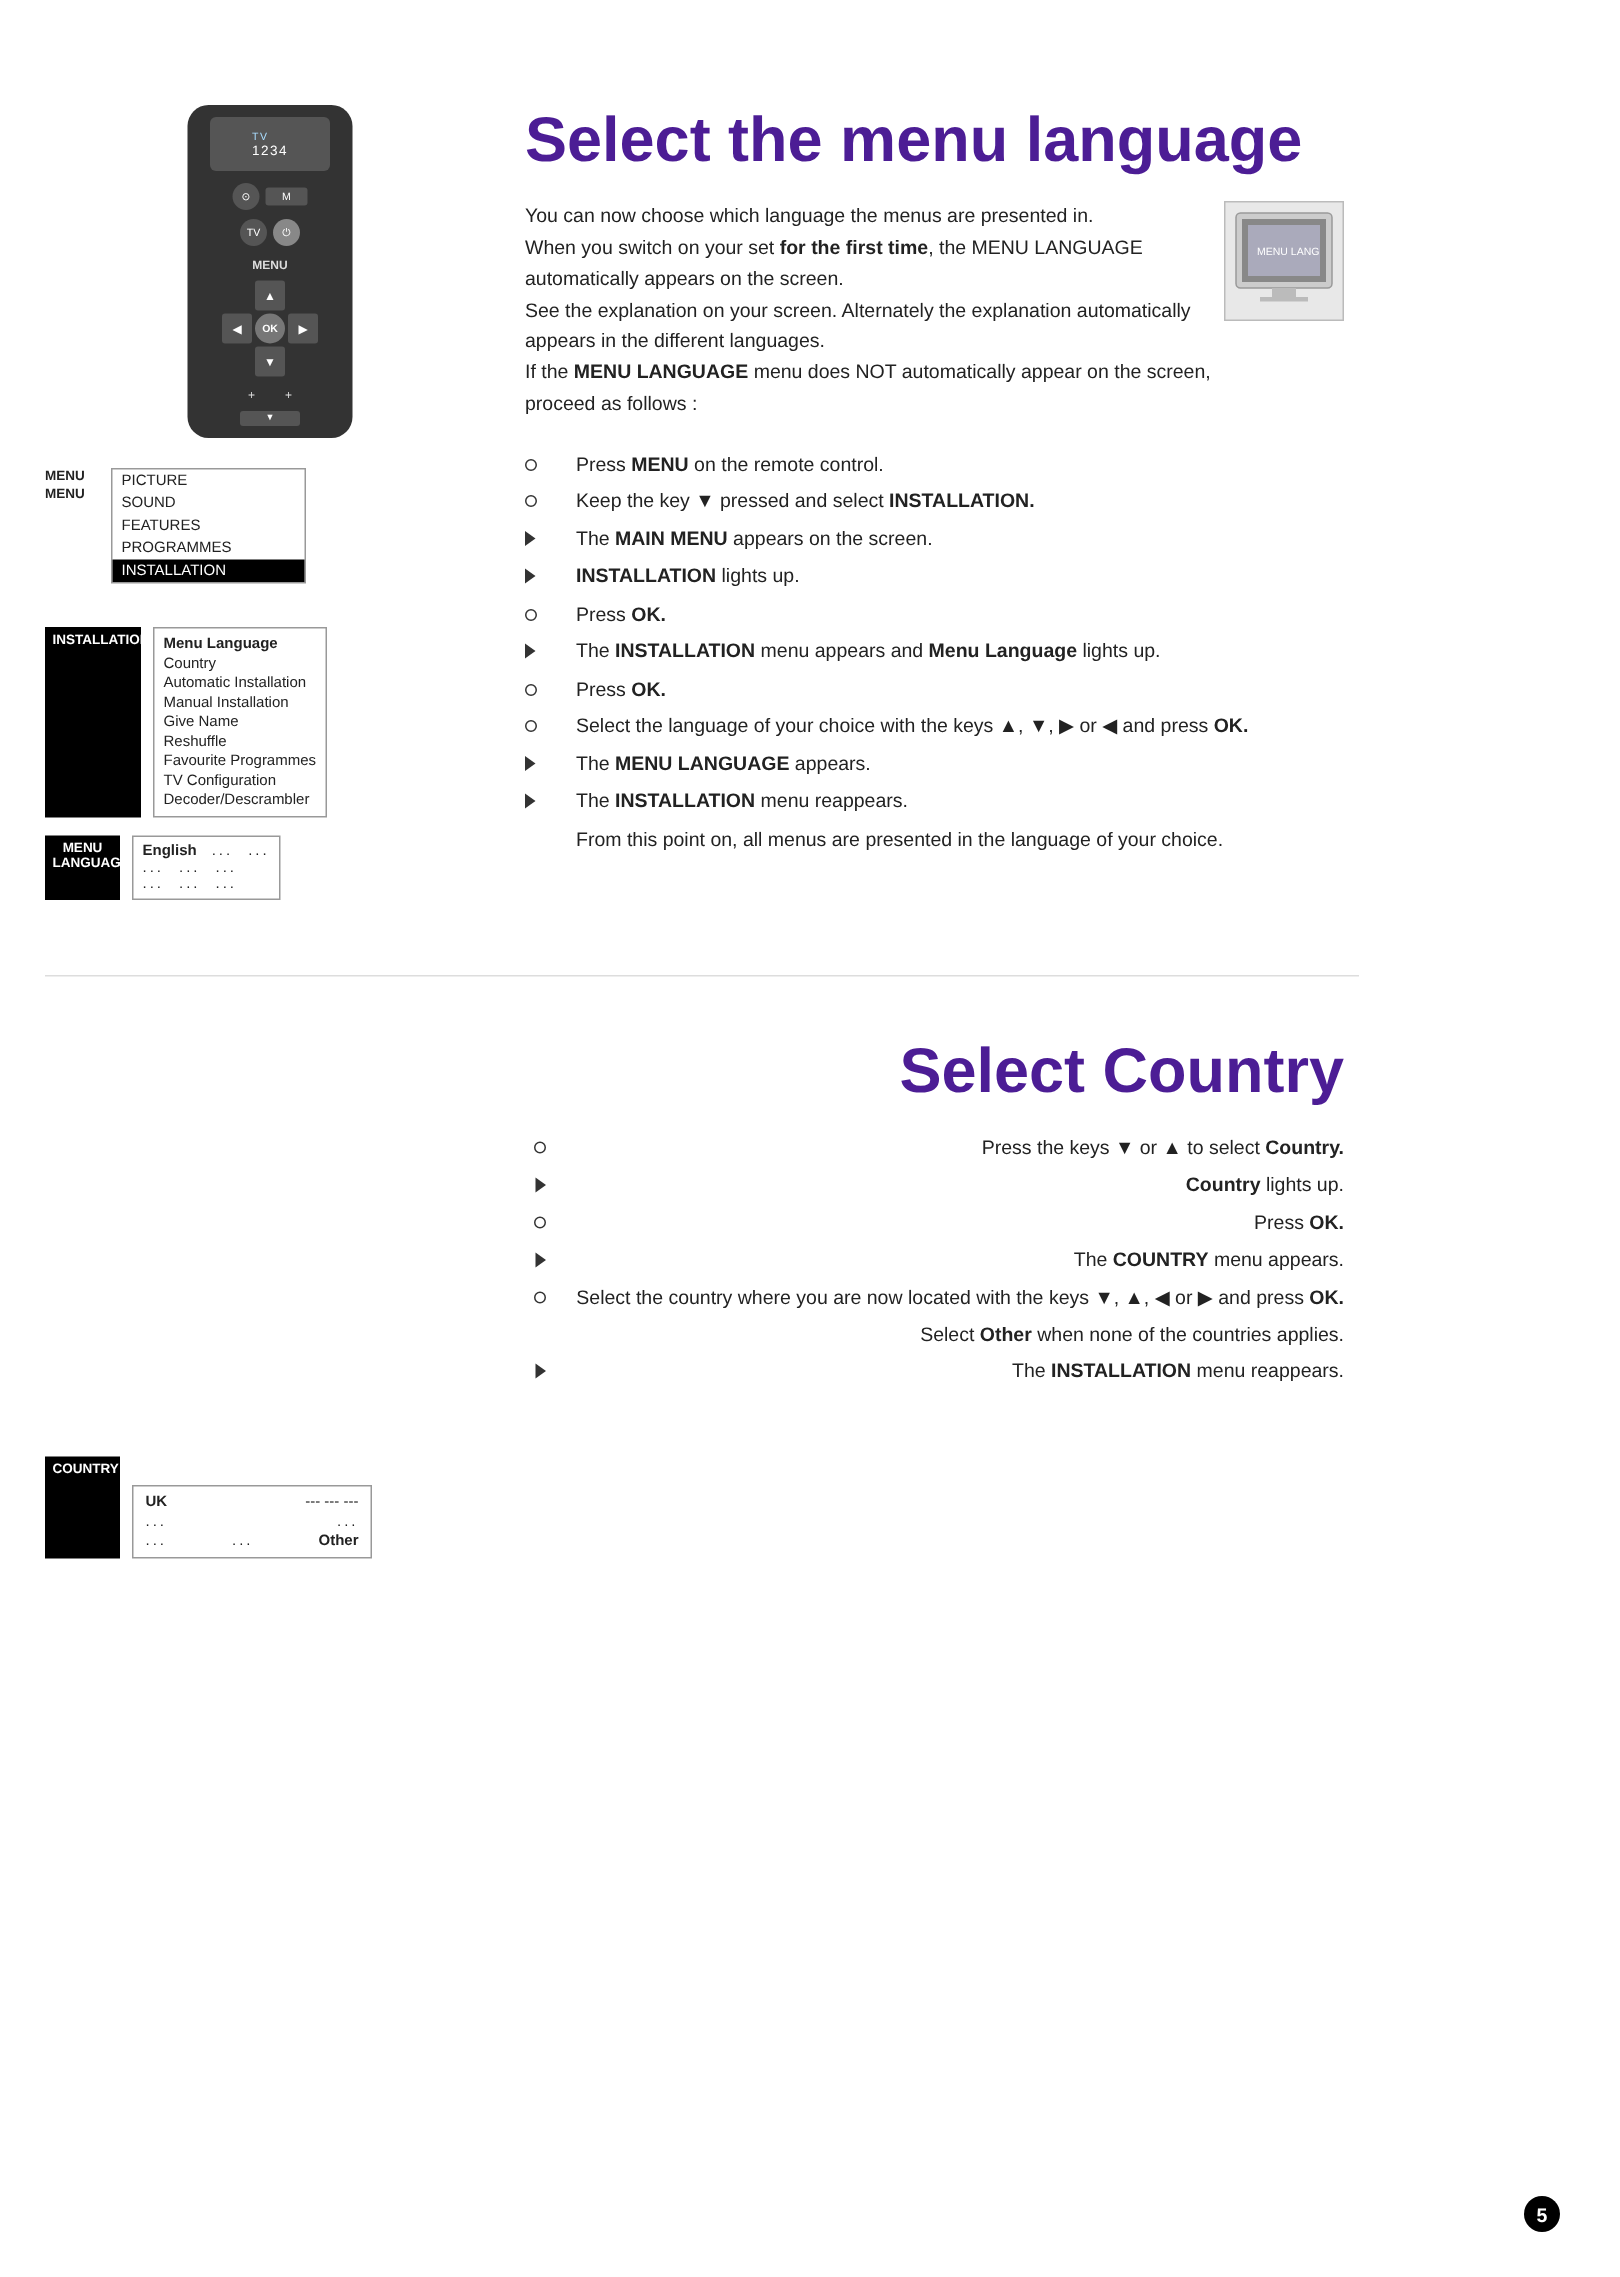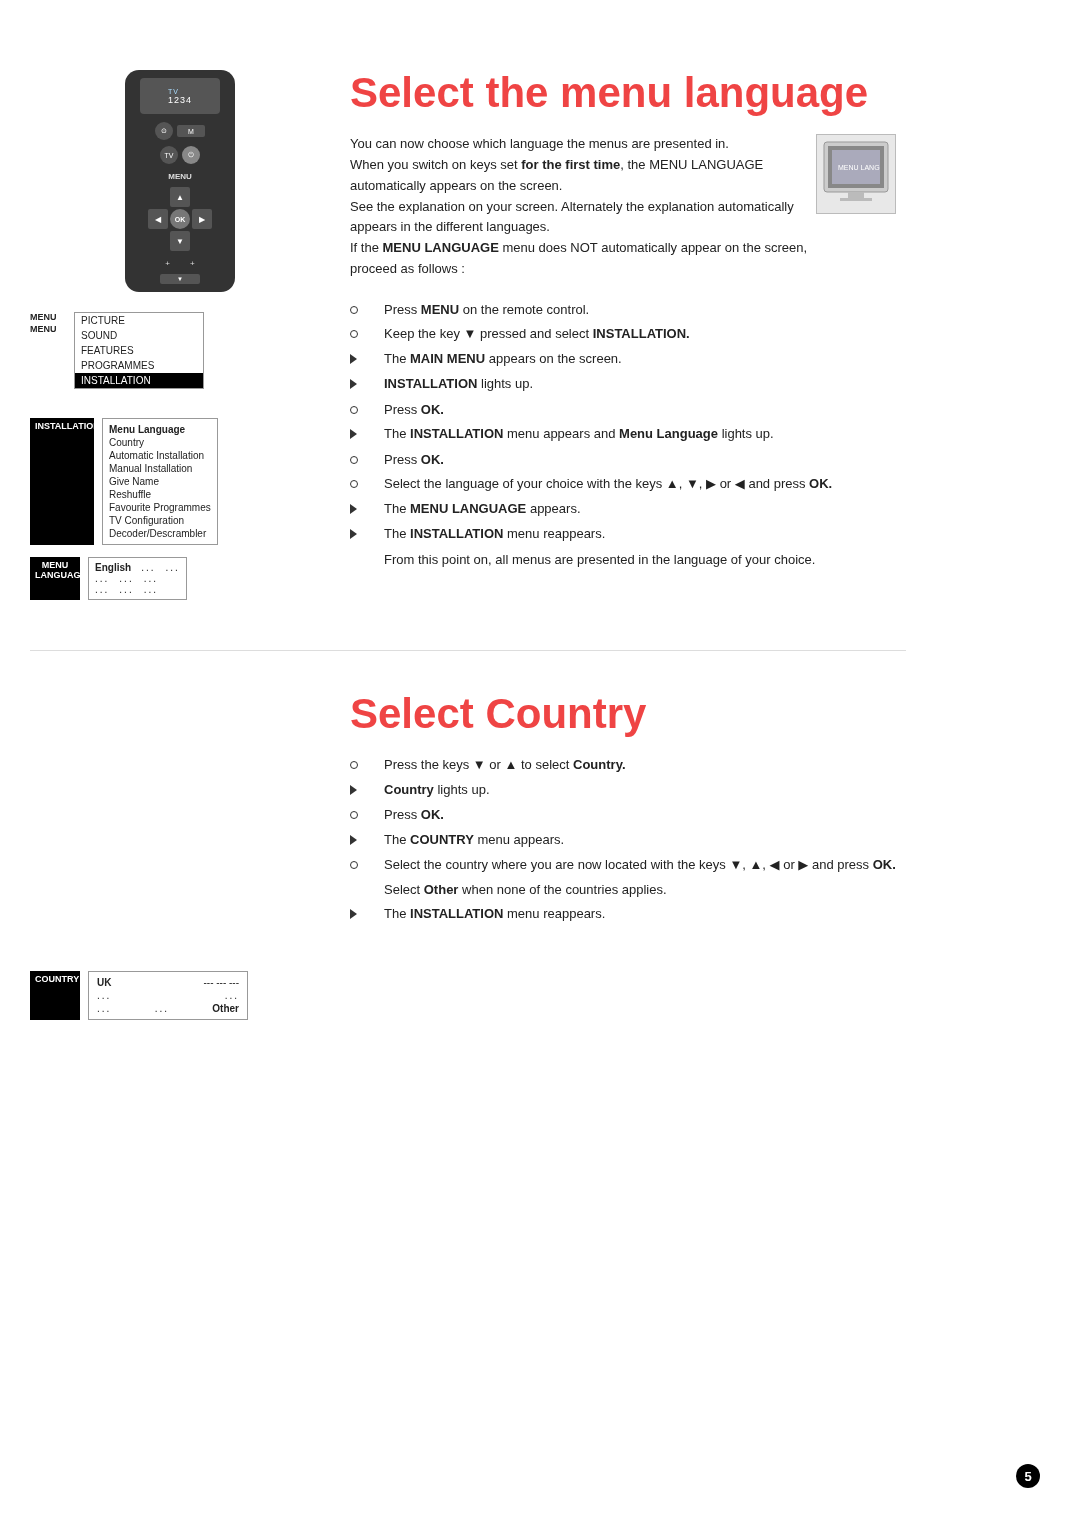--- a/index.html
+++ b/index.html
@@ -176,21 +176,21 @@
     .right-panel {
       flex: 1;
       padding-left: 20px;
     }
 
     .section-title {
       font-size: 42px;
       font-weight: bold;
       margin-bottom: 18px;
       line-height: 1.1;
-      color: #ef4444;
+      color: #4c1d95;
     }
 
     .intro-text {
       font-size: 13px;
       line-height: 1.6;
       margin-bottom: 20px;
       max-width: 560px;
     }
 
     .intro-text strong {
@@ -290,32 +290,34 @@
       width: 50px;
       text-align: center;
       writing-mode: horizontal-tb;
     }
 
     .country-box {
       border: 1px solid #999;
       padding: 4px 8px;
       font-size: 10px;
       min-width: 160px;
+      margin-top: 19px;
     }
 
     .country-row {
       display: flex;
       flex-direction: row;
       justify-content: space-between;
       padding: 1px 0;
     }
 
     .bottom-right {
       flex: 1;
       padding-left: 20px;
+      text-align: right;
     }
 
     
     .page-number {
       position: absolute;
       bottom: 30px;
       right: 40px;
       background: #000;
       color: #fff;
       border-radius: 50%;
@@ -441,21 +443,21 @@
           <rect x="28" y="54" width="16" height="6" fill="#bbb"></rect>
           <rect x="20" y="60" width="32" height="3" fill="#bbb"></rect>
 
           <rect x="12" y="12" width="48" height="34" fill="#aab"></rect>
           <text x="18" y="32" font-size="7" fill="#fff">MENU LANG</text>
         </svg>
       </div>
 
       <div class="intro-text">
         <span>You can now choose which language the menus are presented in.</span><br>
-        <span>When you switch on keys set </span><strong>for the first time</strong><span>, the MENU LANGUAGE</span><br>
+        <span>When you switch on your set </span><strong>for the first time</strong><span>, the MENU LANGUAGE</span><br>
         <span>automatically appears on the screen.</span><br>
         <span>See the explanation on your screen. Alternately the explanation automatically</span><br>
         <span>appears in the different languages.</span><br>
         <span>If the </span><strong>MENU LANGUAGE</strong><span> menu does NOT automatically appear on the screen,</span><br>
         <span>proceed as follows :</span>
       </div>
 
       <ul class="steps-list">
         <li>
           <span class="step-bullet"><span class="bullet-circle"></span></span>

